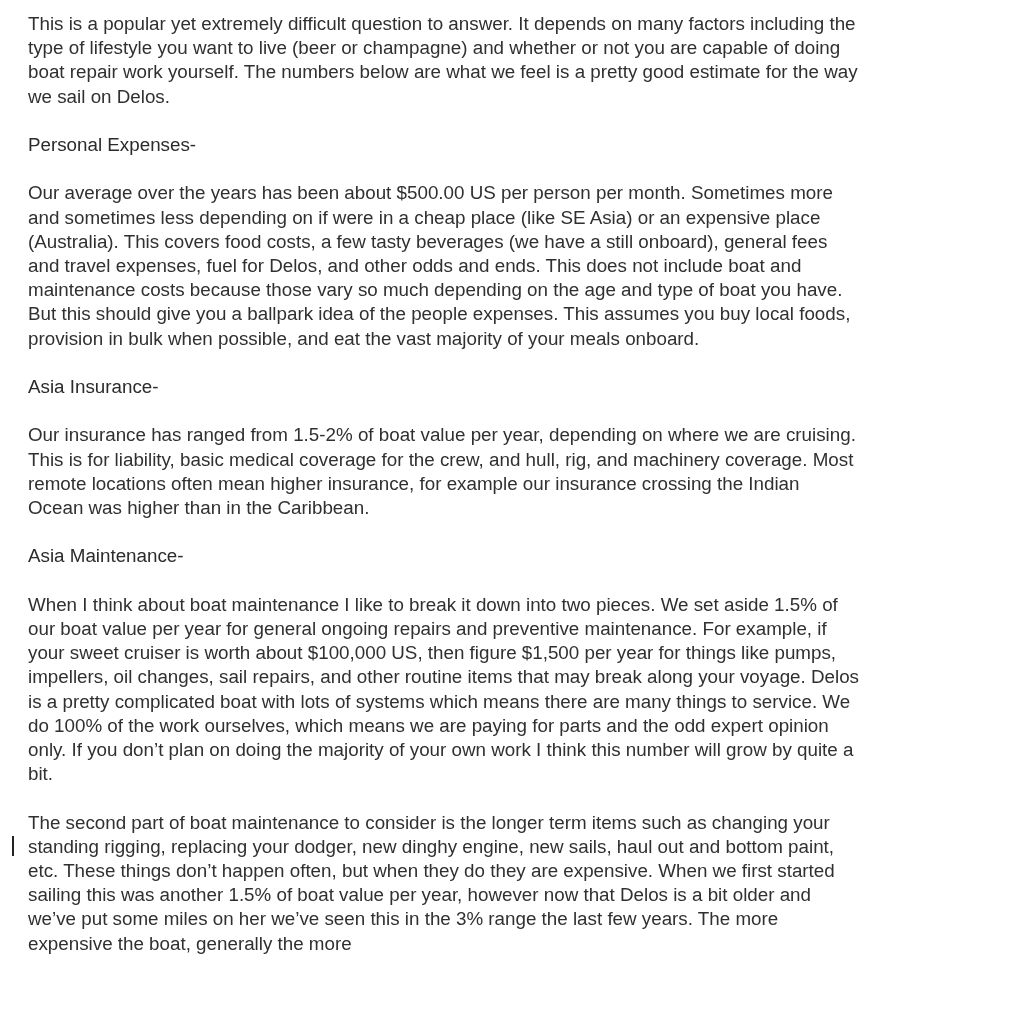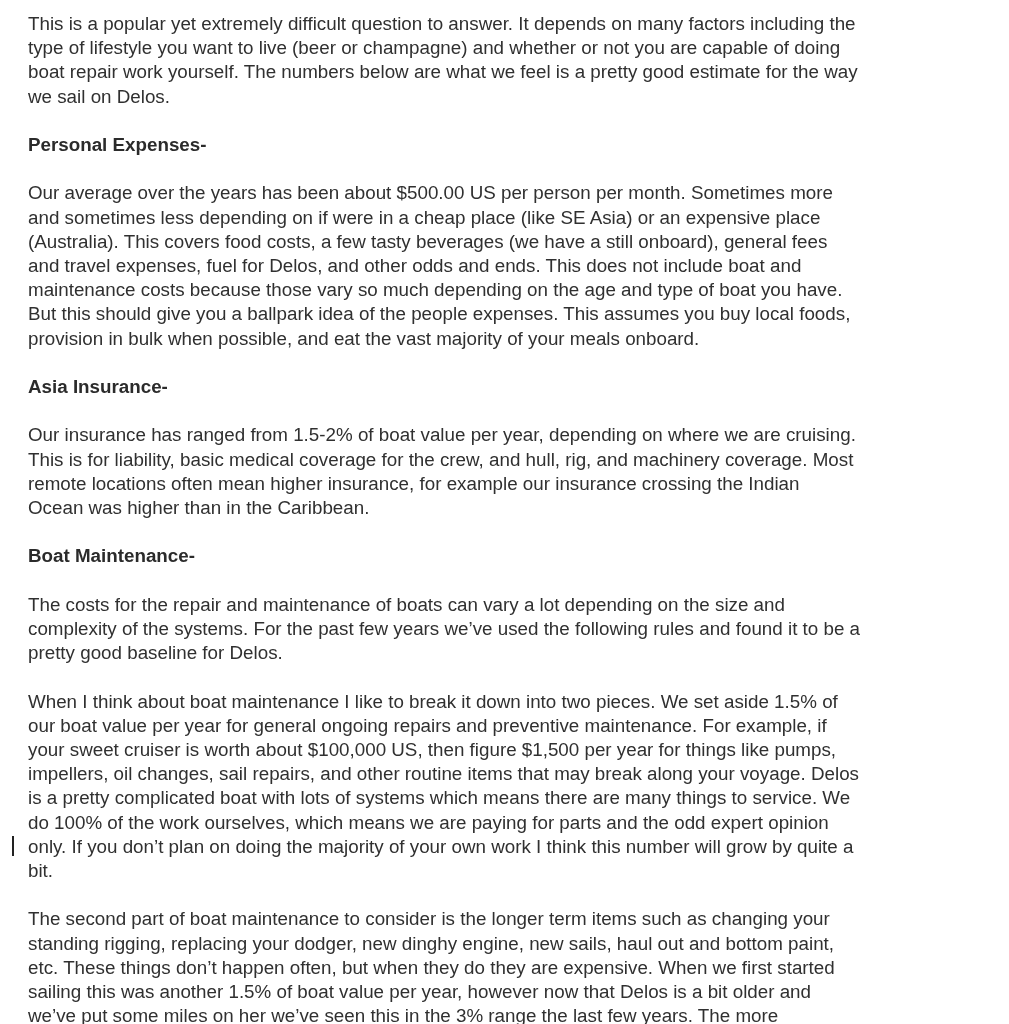--- a/index.html
+++ b/index.html
@@ -23,21 +23,21 @@
     color: #303030;
     -webkit-font-smoothing: antialiased;
   }
   .doc .para {
     margin: 0 0 24.2px 0;
   }
   .doc .heading {
     margin: 0 0 24.2px 0;
     font-size: 18.8px;
     line-height: 24.2px;
-    font-weight: 700;
+    font-weight: 400;
     color: #2b2b2b;
   }
   .text-caret {
     position: absolute;
     left: 12px;
     top: 836px;
     width: 2px;
     height: 20px;
     background: #222222;
   }
@@ -49,22 +49,21 @@
   <div class="para">This is a popular yet extremely difficult question to answer. It depends on many factors including the type of lifestyle you want to live (beer or champagne) and whether or not you are capable of doing boat repair work yourself. The numbers below are what we feel is a pretty good estimate for the way we sail on Delos.</div>
 
   <div class="heading">Personal Expenses-</div>
 
   <div class="para">Our average over the years has been about $500.00 US per person per month. Sometimes more and sometimes less depending on if were in a cheap place (like SE Asia) or an expensive place (Australia). This covers food costs, a few tasty beverages (we have a still onboard), general fees and travel expenses, fuel for Delos, and other odds and ends. This does not include boat and maintenance costs because those vary so much depending on the age and type of boat you have. But this should give you a ballpark idea of the people expenses. This assumes you buy local foods, provision in bulk when possible, and eat the vast majority of your meals onboard.</div>
 
   <div class="heading">Asia Insurance-</div>
 
   <div class="para">Our insurance has ranged from 1.5-2% of boat value per year, depending on where we are cruising. This is for liability, basic medical coverage for the crew, and hull, rig, and machinery coverage. Most remote locations often mean higher insurance, for example our insurance crossing the Indian Ocean was higher than in the Caribbean.</div>
 
-  <div class="heading">Boat Maintenance-</div>
+  <div class="heading">Asia Maintenance-</div>
 
-  <div class="para">The costs for the repair and maintenance of boats can vary a lot depending on the size and complexity of the systems. For the past few years we’ve used the following rules and found it to be a pretty good baseline for Delos.</div>
 
   <div class="para">When I think about boat maintenance I like to break it down into two pieces. We set aside 1.5% of our boat value per year for general ongoing repairs and preventive maintenance. For example, if your sweet cruiser is worth about $100,000 US, then figure $1,500 per year for things like pumps, impellers, oil changes, sail repairs, and other routine items that may break along your voyage. Delos is a pretty complicated boat with lots of systems which means there are many things to service. We do 100% of the work ourselves, which means we are paying for parts and the odd expert opinion only. If you don’t plan on doing the majority of your own work I think this number will grow by quite a bit.</div>
 
   <div class="para">The second part of boat maintenance to consider is the longer term items such as changing your standing rigging, replacing your dodger, new dinghy engine, new sails, haul out and bottom paint, etc. These things don’t happen often, but when they do they are expensive. When we first started sailing this was another 1.5% of boat value per year, however now that Delos is a bit older and we’ve put some miles on her we’ve seen this in the 3% range the last few years. The more expensive the boat, generally the more</div>
 </div>
 
 <div class="text-caret"></div>
 
 </body></html>

